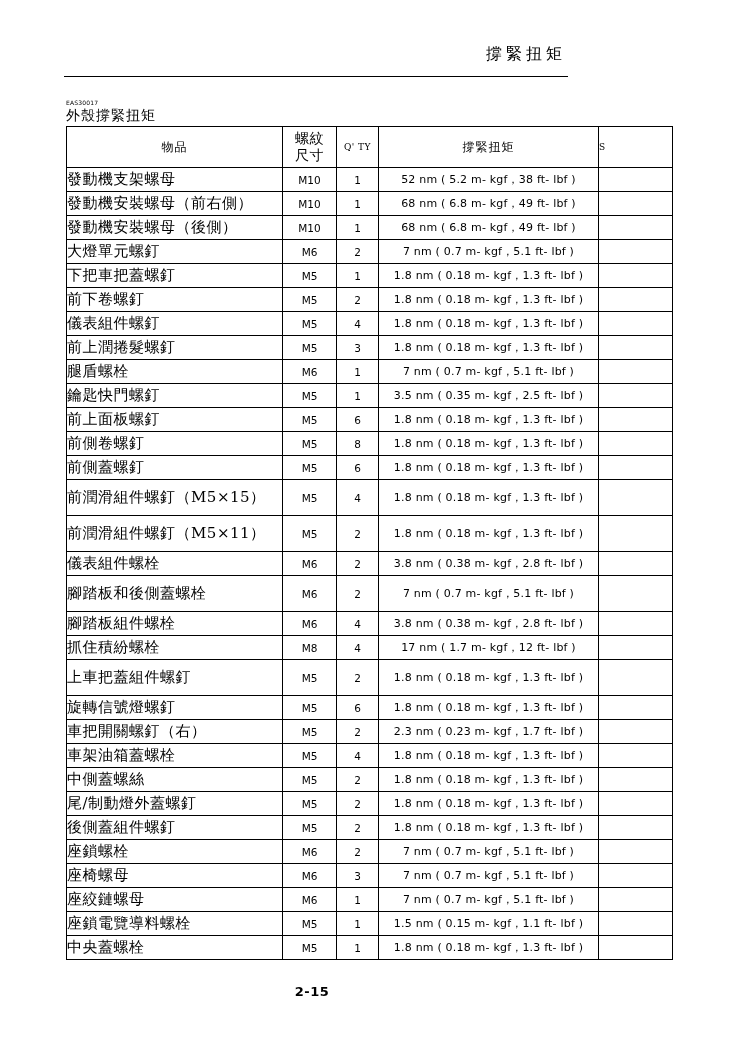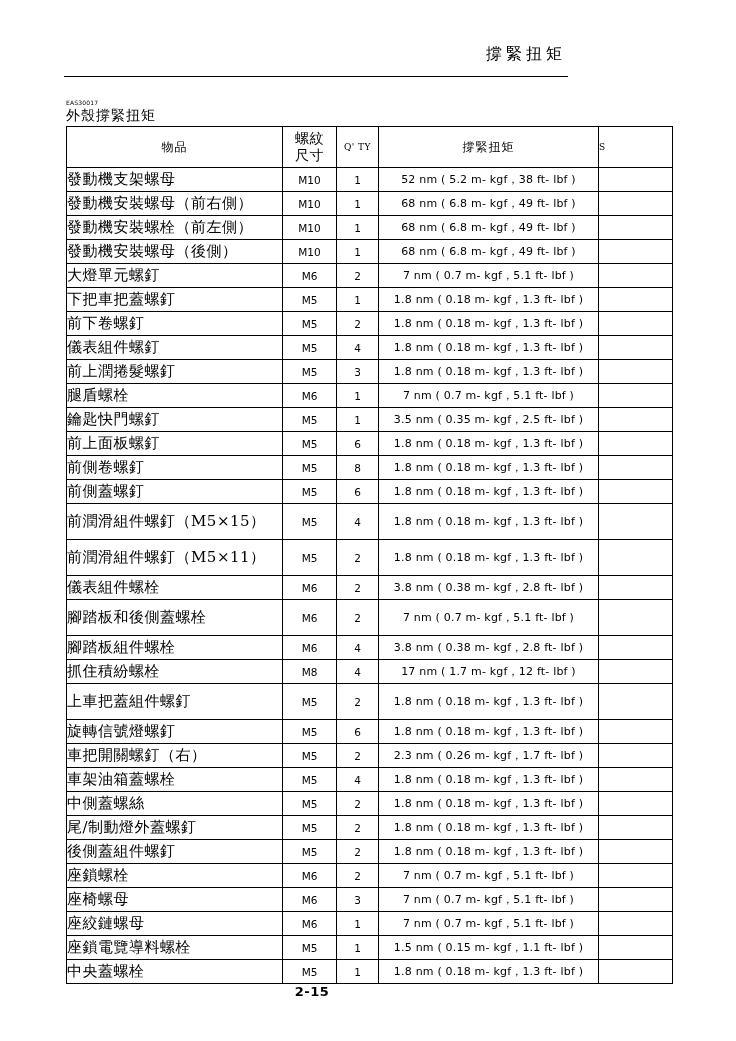--- a/index.html
+++ b/index.html
@@ -171,27 +171,20 @@
           <td class="s"></td>
         </tr>
         <tr>
           <td class="item">發動機安裝螺母（前右側）</td>
           <td class="thread">M10</td>
           <td class="qty">1</td>
           <td class="torque">68 nm ( 6.8 m- kgf，49 ft- lbf )</td>
           <td class="s"></td>
         </tr>
         <tr>
-          <td class="item">發動機安裝螺栓（前左側）</td>
-          <td class="thread">M10</td>
-          <td class="qty">1</td>
-          <td class="torque">68 nm ( 6.8 m- kgf，49 ft- lbf )</td>
-          <td class="s"></td>
-        </tr>
-        <tr>
           <td class="item">發動機安裝螺母（後側）</td>
           <td class="thread">M10</td>
           <td class="qty">1</td>
           <td class="torque">68 nm ( 6.8 m- kgf，49 ft- lbf )</td>
           <td class="s"></td>
         </tr>
         <tr>
           <td class="item">大燈單元螺釘</td>
           <td class="thread">M6</td>
           <td class="qty">2</td>
@@ -314,21 +307,21 @@
           <td class="item">旋轉信號燈螺釘</td>
           <td class="thread">M5</td>
           <td class="qty">6</td>
           <td class="torque">1.8 nm ( 0.18 m- kgf，1.3 ft- lbf )</td>
           <td class="s"></td>
         </tr>
         <tr>
           <td class="item">車把開關螺釘（右）</td>
           <td class="thread">M5</td>
           <td class="qty">2</td>
-          <td class="torque">2.3 nm ( 0.26 m- kgf，1.7 ft- lbf )</td>
+          <td class="torque">2.3 nm ( 0.23 m- kgf，1.7 ft- lbf )</td>
           <td class="s"></td>
         </tr>
         <tr>
           <td class="item">車架油箱蓋螺栓</td>
           <td class="thread">M5</td>
           <td class="qty">4</td>
           <td class="torque">1.8 nm ( 0.18 m- kgf，1.3 ft- lbf )</td>
           <td class="s"></td>
         </tr>
         <tr>

